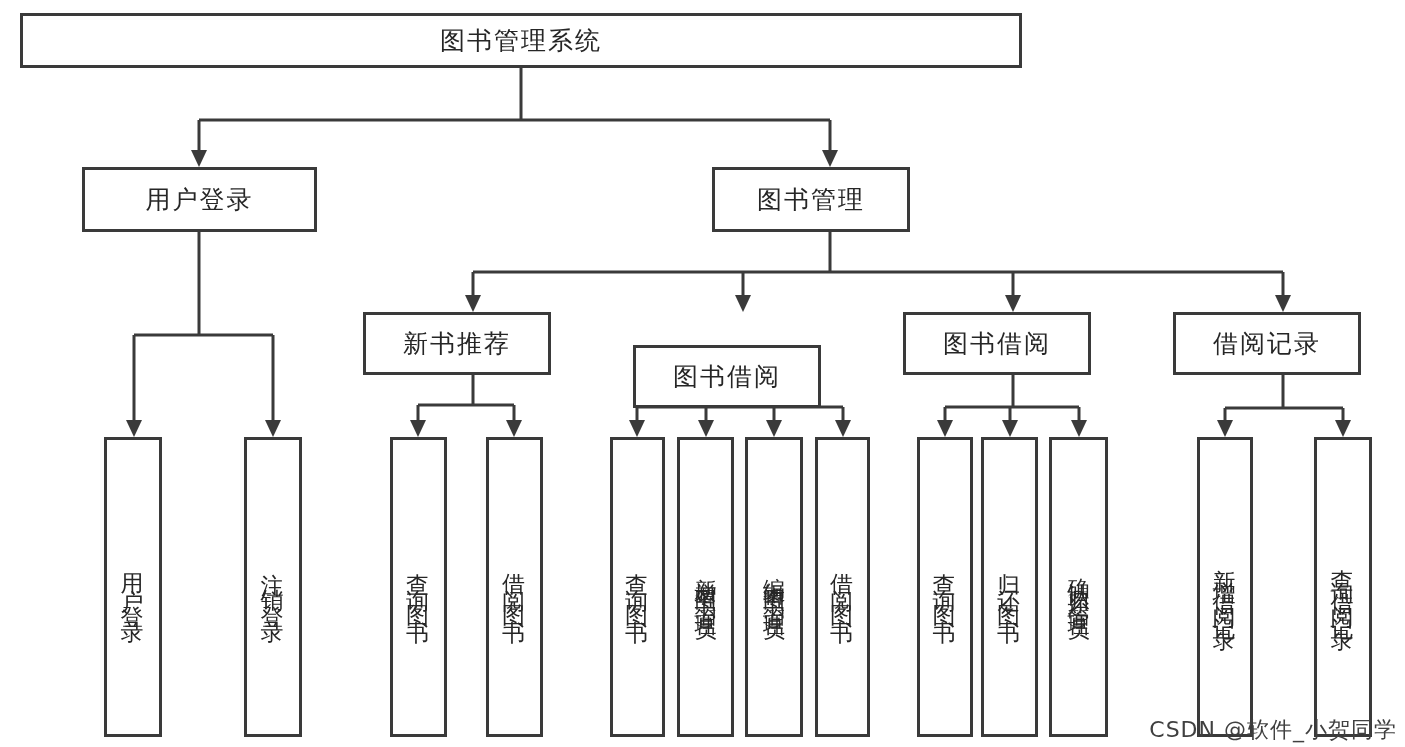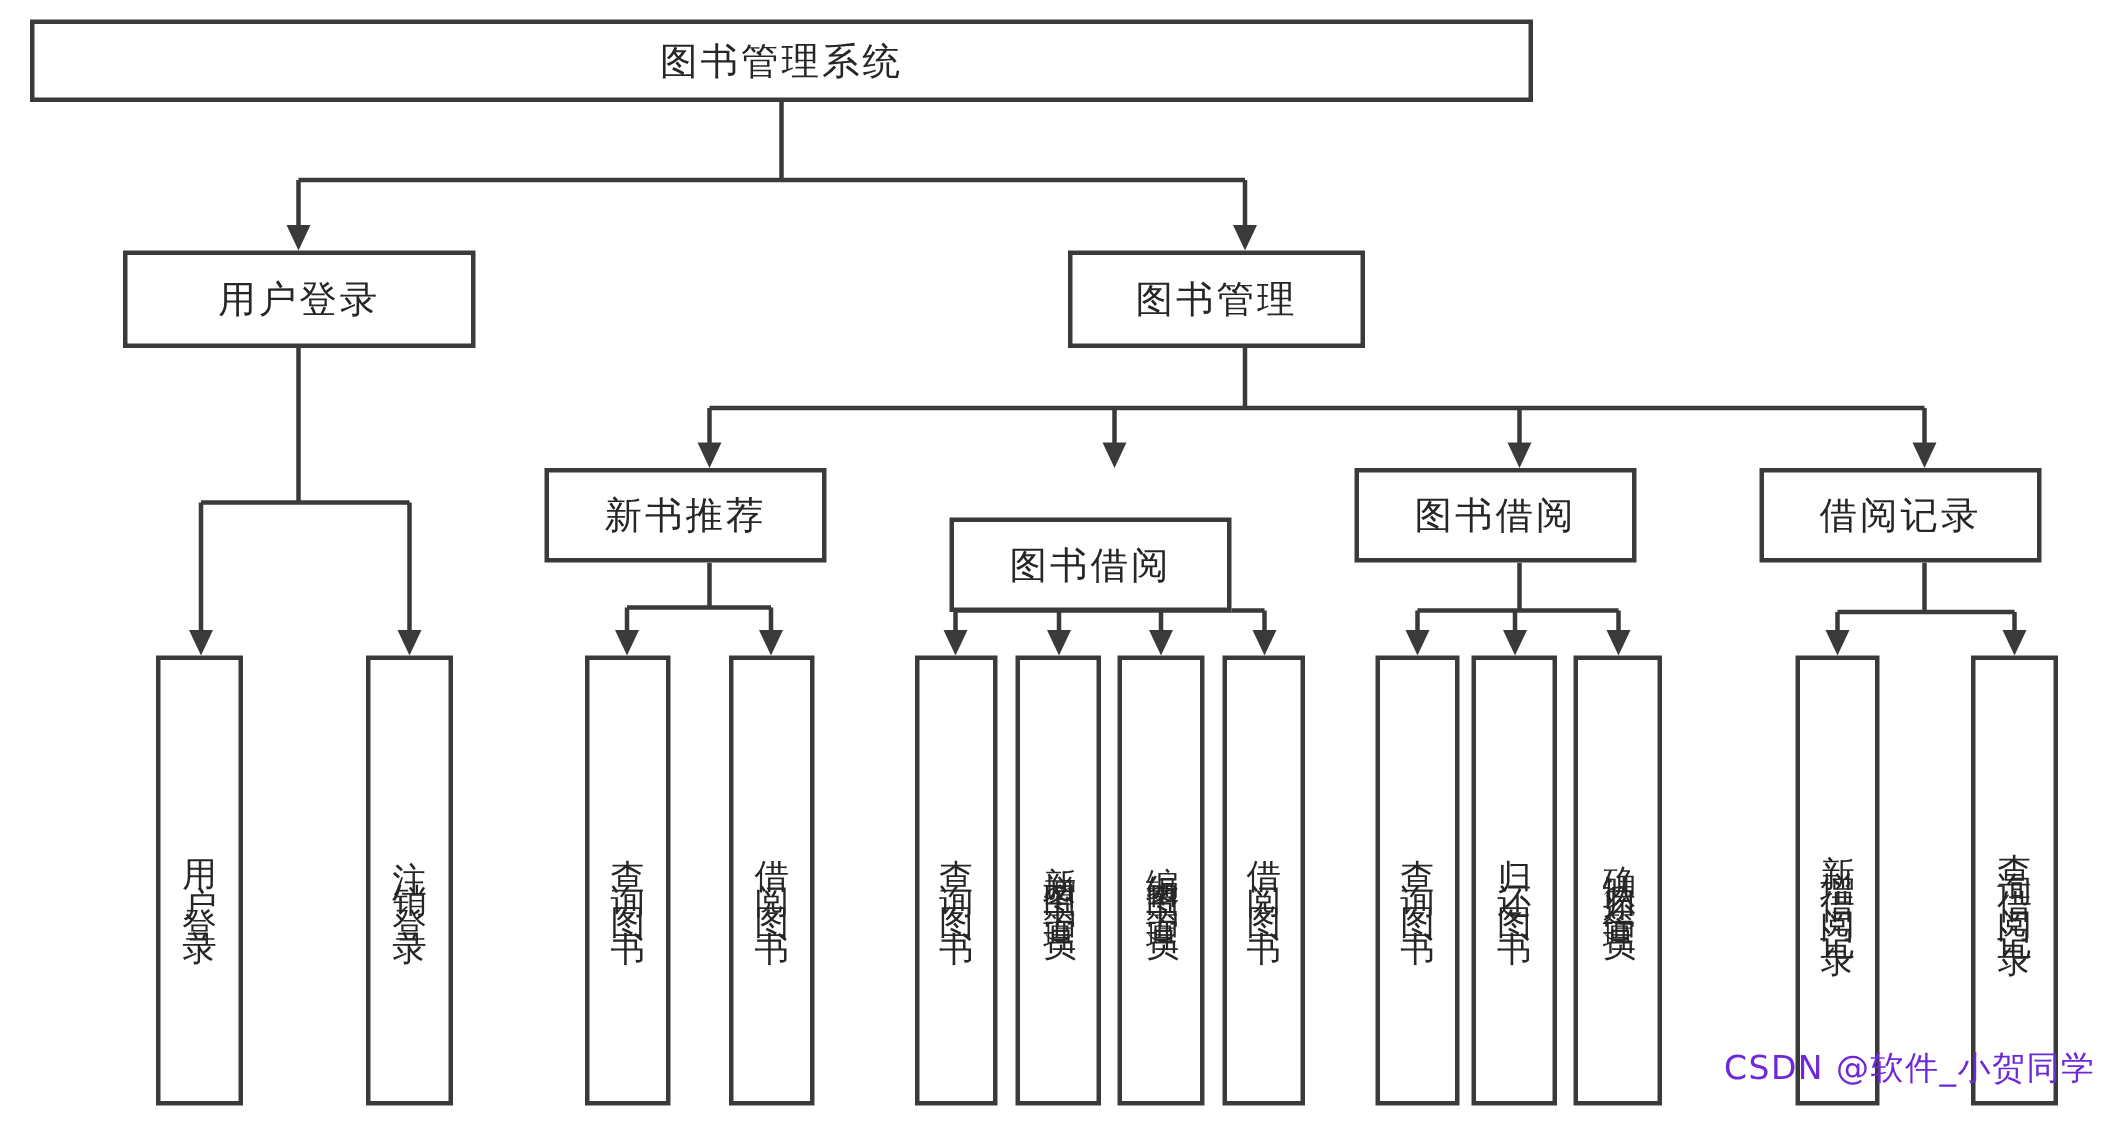--- a/index.html
+++ b/index.html
@@ -81,23 +81,23 @@
   .lf8  { left: 815px;  width: 55px; }
   .lf9  { left: 917px;  width: 56px; }
   .lf10 { left: 981px;  width: 57px; }
   .lf11 { left: 1049px; width: 59px; }
   .lf12 { left: 1197px; width: 56px; }
   .lf13 { left: 1314px; width: 58px; }
 
   .watermark {
     position: absolute;
     right: 8px;
-    bottom: 20px;
+    bottom: 2px;
     font-size: 22px;
-    color: #6d28d9;
+    color: #404040;
     letter-spacing: 1px;
     z-index: 2;
     pointer-events: none;
     white-space: nowrap;
   }
 </style>
 </head>
 <body>
 
 <div class="canvas">

